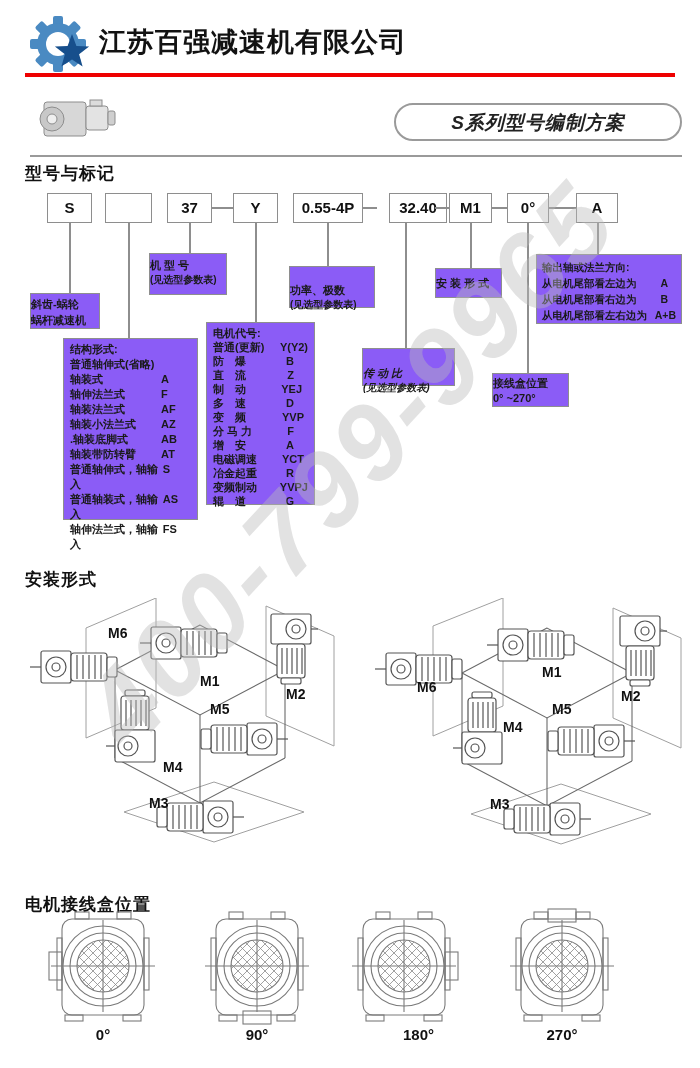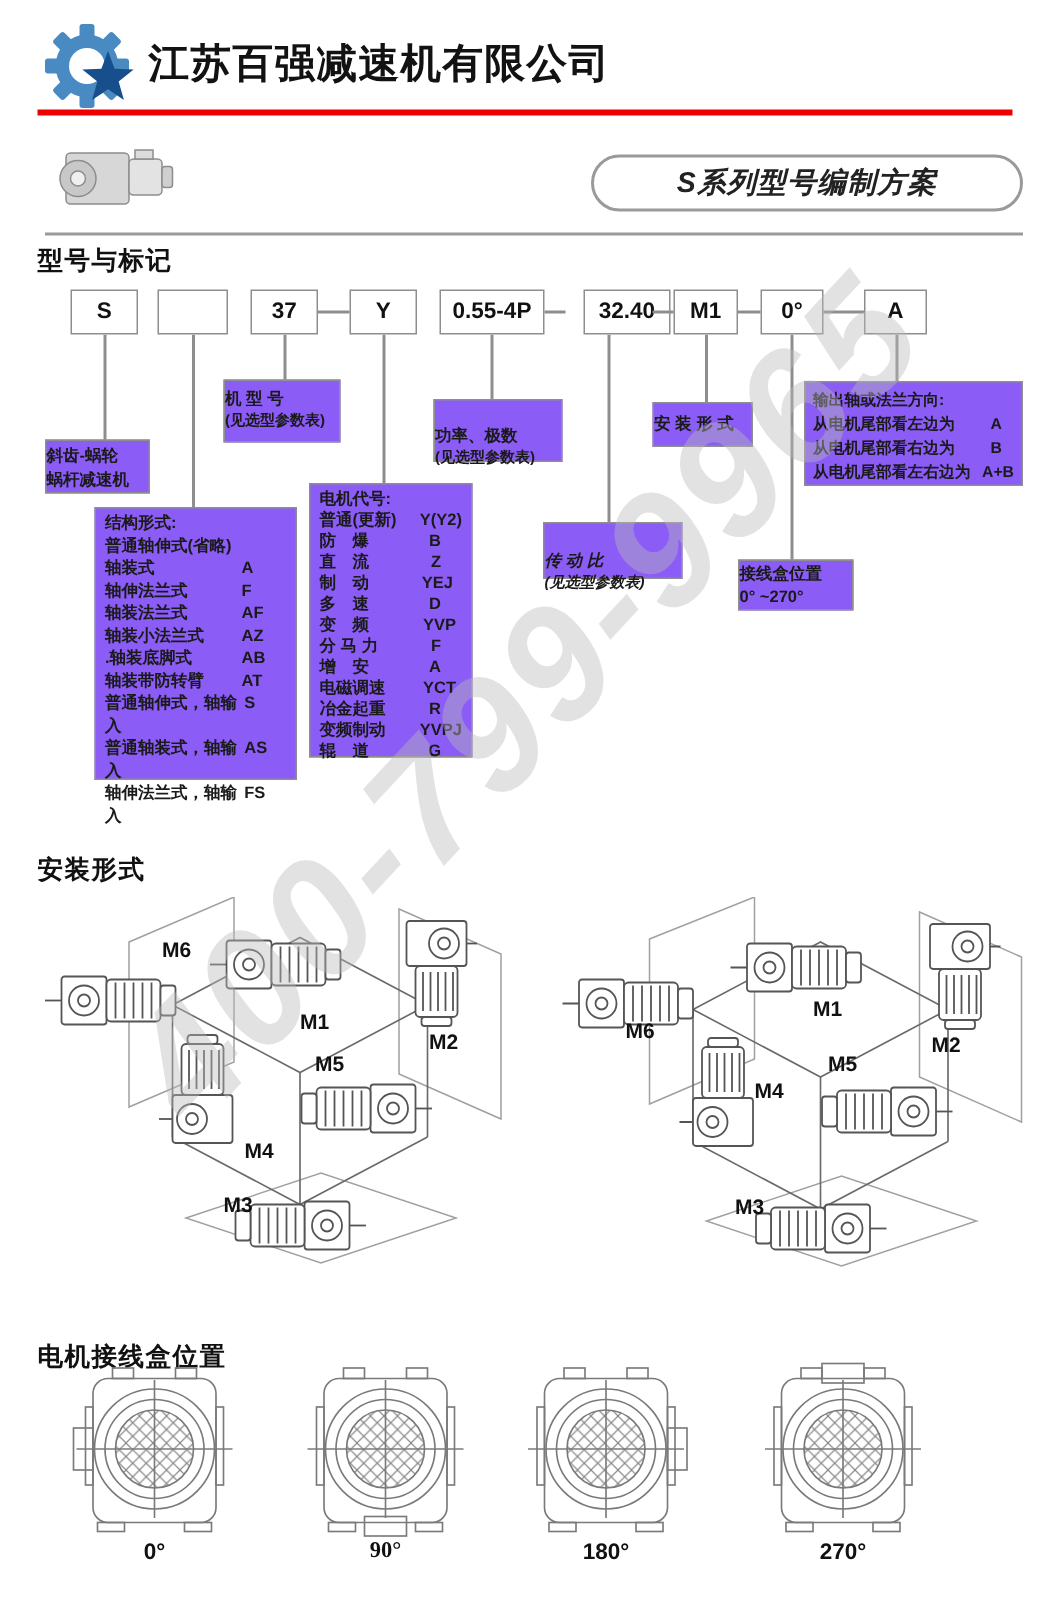--- a/index.html
+++ b/index.html
@@ -475,17 +475,17 @@
       <circle cx="55" cy="58" r="40"></circle>
         <circle cx="55" cy="58" r="33"></circle>
       <circle cx="55" cy="58" r="26" style="fill:url(#hh3)"></circle>
       <line x1="3" y1="58" x2="107" y2="58"></line>
         <line x1="55" y1="12" x2="55" y2="104"></line>
       <rect x="41" y="1" width="28" height="13"></rect>
     </g>
   </svg>
 
   <div class="jlabel" style="left:73px;">0°</div>
-  <div class="jlabel" style="left:227px;font-family:Liberation Serif, serif;">90°</div>
-  <div class="jlabel" style="left:374px;">180°</div>
+  <div class="jlabel" style="left:227px;">90°</div>
+  <div class="jlabel" style="left:374px;text-align:right;">180°</div>
   <div class="jlabel" style="left:532px;">270°</div>
 
 </div>
 
 </body></html>

